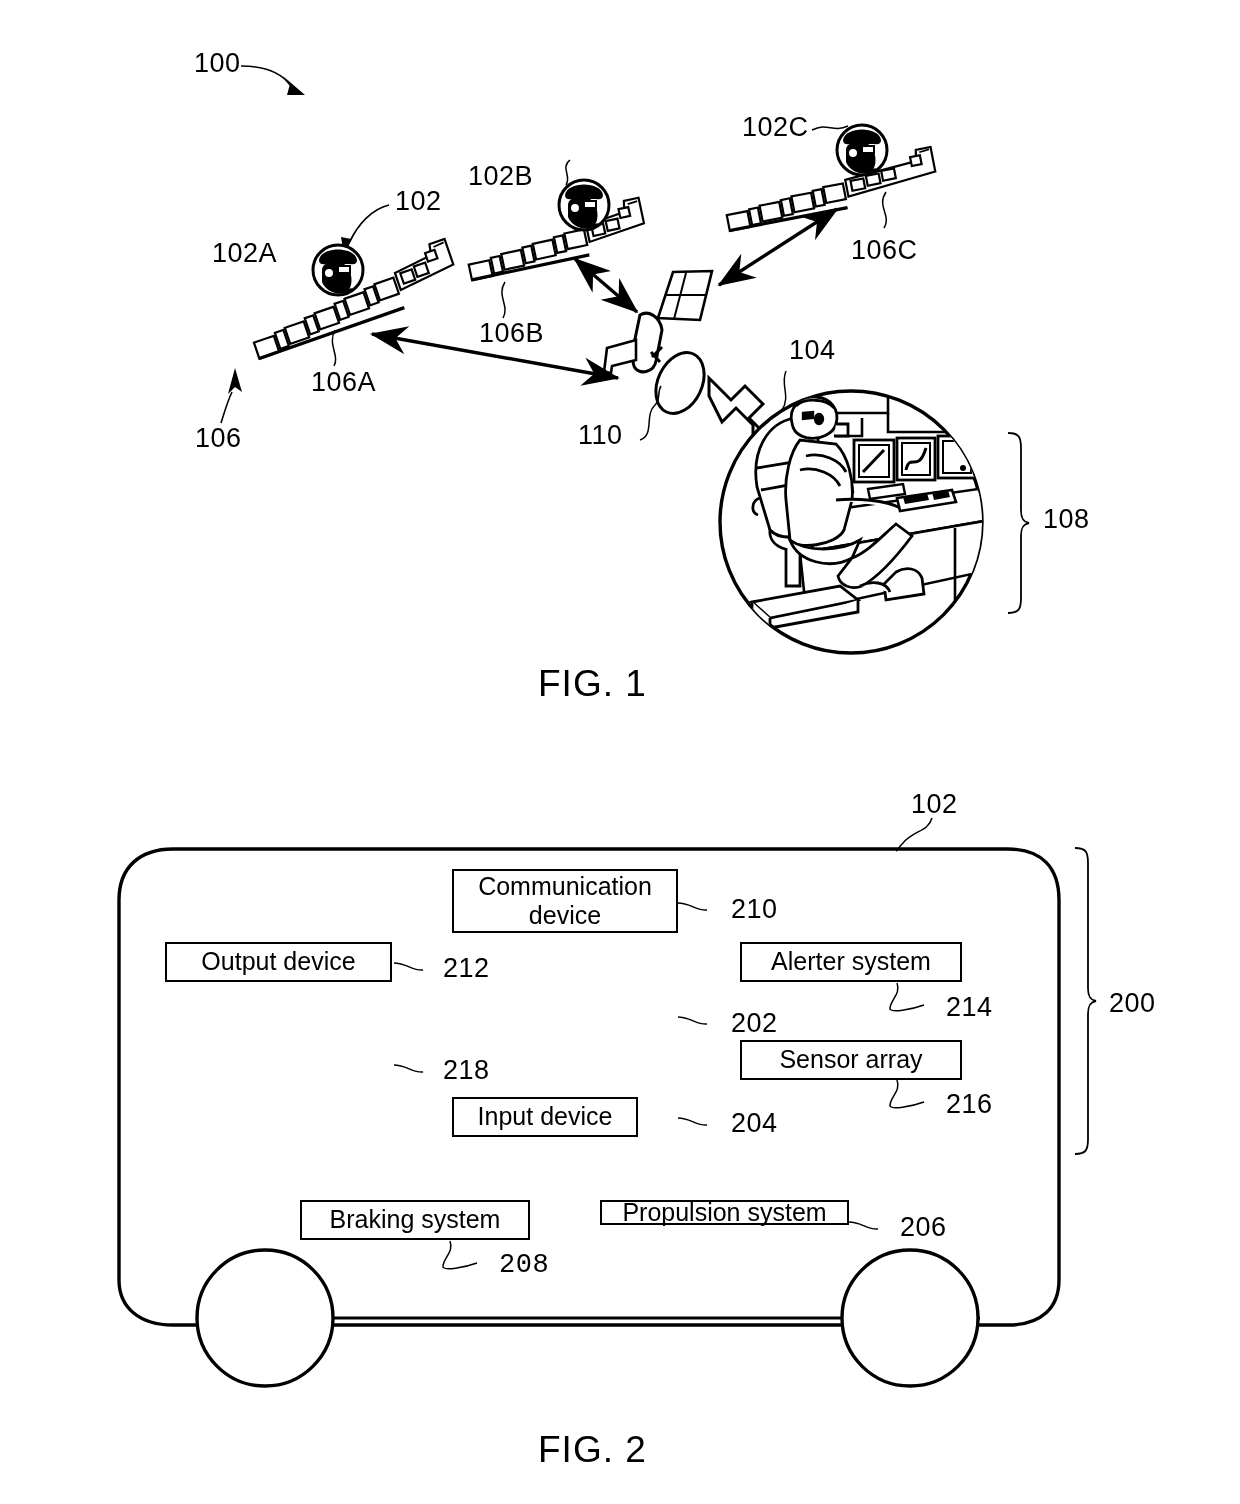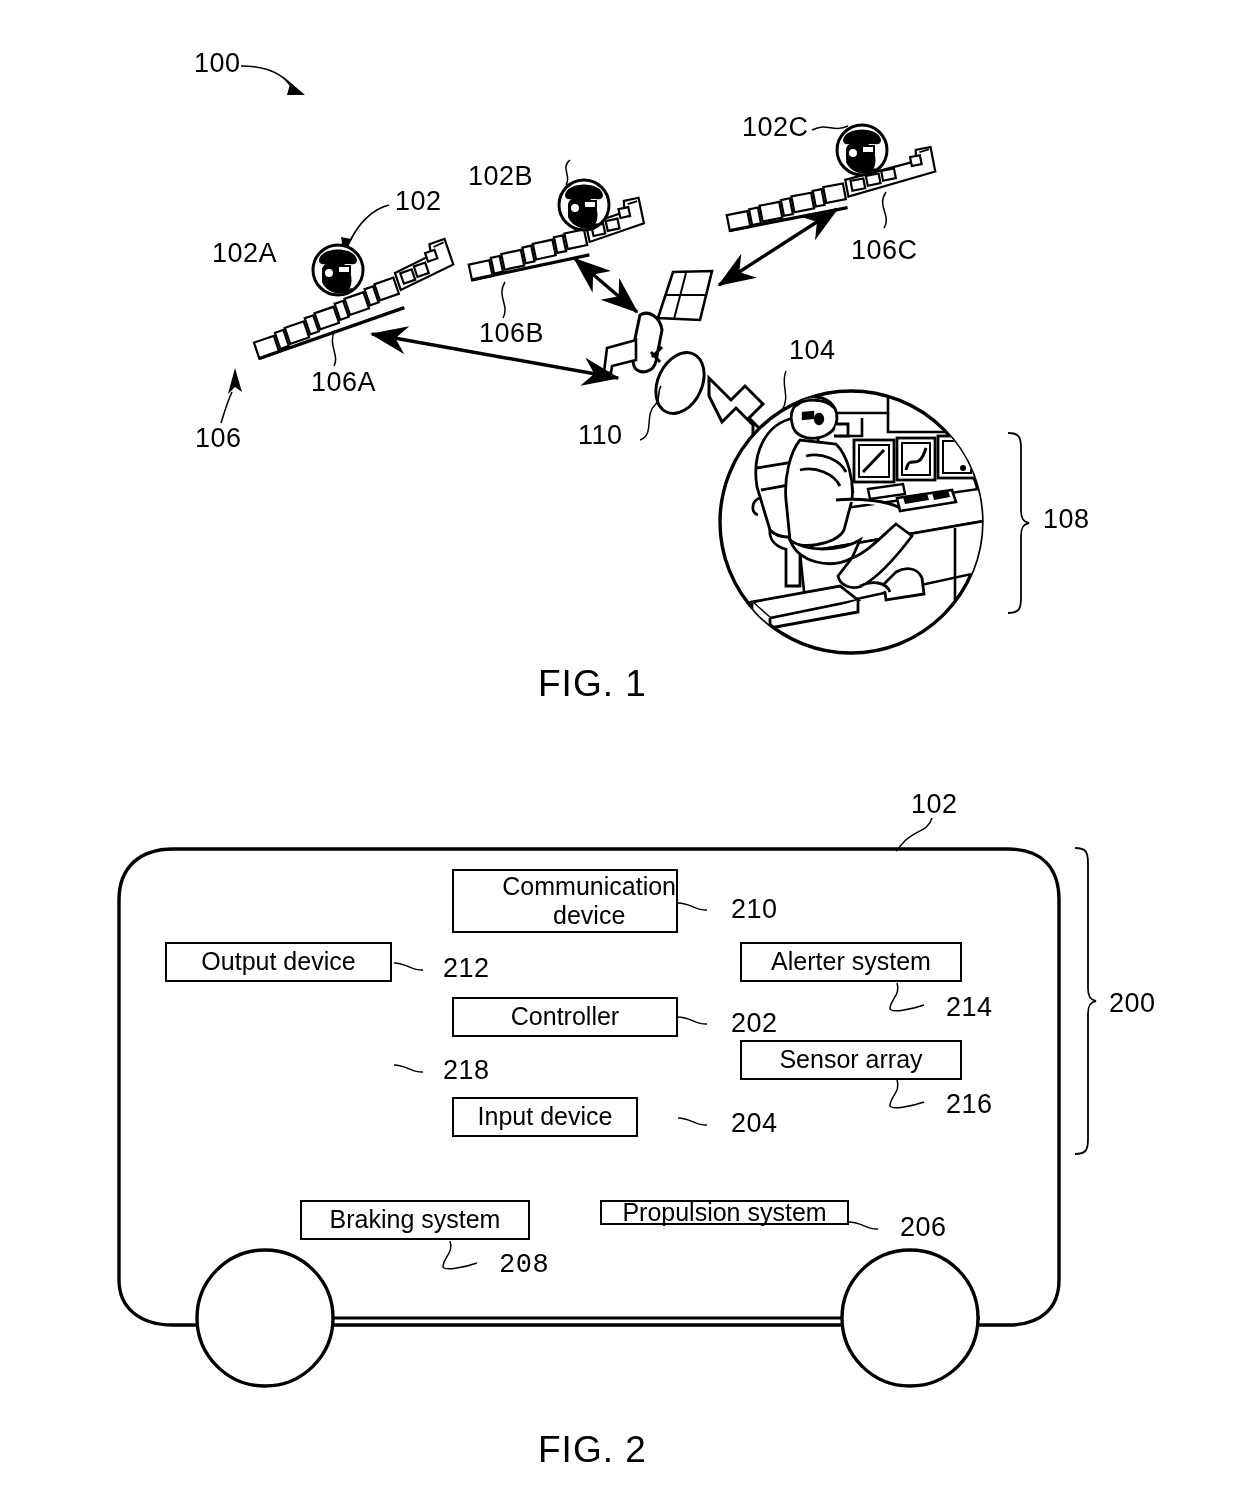--- a/index.html
+++ b/index.html
@@ -386,38 +386,35 @@
   <div class="ref-label" style="left:789px; top:335px;">104</div>
   <div class="ref-label" style="left:195px; top:423px;">106</div>
   <div class="ref-label" style="left:311px; top:367px;">106A</div>
   <div class="ref-label" style="left:479px; top:318px;">106B</div>
   <div class="ref-label" style="left:851px; top:235px;">106C</div>
   <div class="ref-label" style="left:1043px; top:504px;">108</div>
   <div class="ref-label" style="left:578px; top:420px;">110</div>
 
   <div class="fig-caption" style="left:538px; top:663px;">FIG. 1</div>
 
-  <div class="blk" style="left:452px; top:869px; width:226px; height:64px;justify-content:flex-end;">
+  <div class="blk" style="left:452px; top:869px; width:226px; height:64px;">
     <span>
       <span>Communication</span><br>
       <span>device</span>
     </span>
   </div>
 
   <div class="blk" style="left:165px; top:942px; width:227px; height:40px;">
     <span>Output device</span>
   </div>
 
   <div class="blk" style="left:740px; top:942px; width:222px; height:40px;">
     <span>Alerter system</span>
   </div>
 
-  <div class="blk" style="left:452px; top:997px; width:226px; height:40px;">
-    <span>Controller</span>
-  </div>
 
 
   <div class="blk" style="left:740px; top:1040px; width:222px; height:40px;">
     <span>Sensor array</span>
   </div>
 
   <div class="blk" style="left:452px; top:1097px; width:186px; height:40px;">
     <span>Input device</span>
   </div>
 

